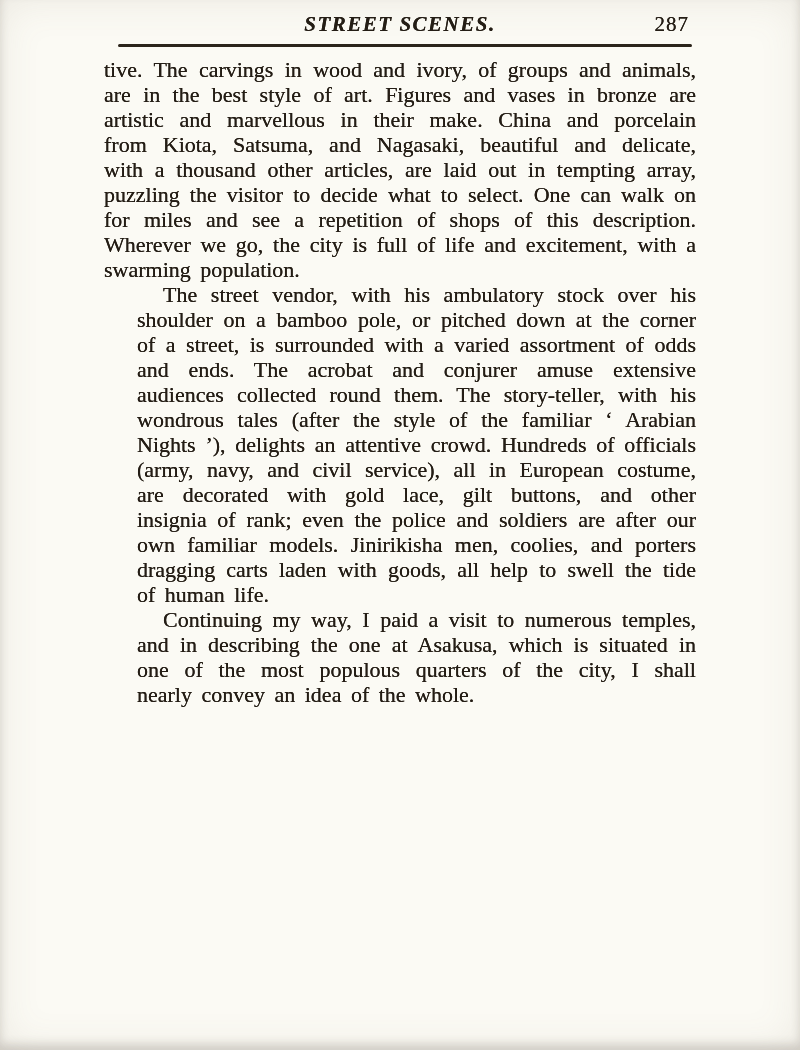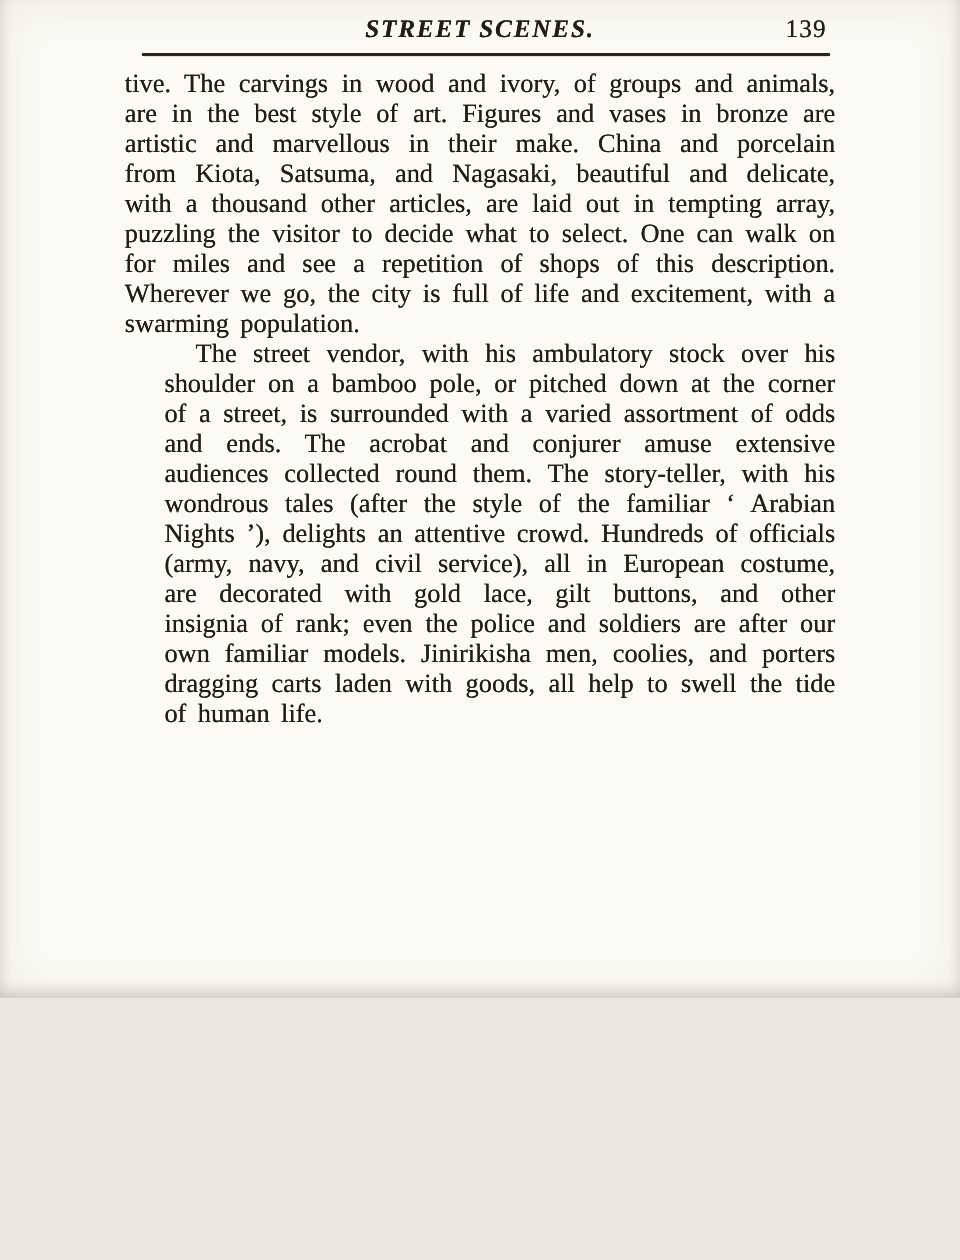--- a/index.html
+++ b/index.html
@@ -3,21 +3,21 @@
 <meta charset="utf-8">
 <style>
   html, body {
     margin: 0;
     padding: 0;
     background: #e9e7e0;
   }
   .page {
     position: relative;
     width: 800px;
-    height: 832px;
+    height: 1050px;
     margin: 0 auto;
     background: #fbfaf4;
     box-shadow: inset 0 0 40px rgba(120,110,90,0.12), inset 0 -6px 10px rgba(60,50,40,0.18);
     overflow: hidden;
     font-family: "Liberation Serif", "DejaVu Serif", serif;
     color: #241d15;
   }
   .page-header {
     position: absolute;
     top: 10px;
@@ -73,23 +73,24 @@
     margin-left: 33px;
   }
 </style>
 </head>
 <body>
 
 <div class="page">
 
   <header class="page-header">
     <span class="running-title">STREET SCENES.</span>
-    <span class="page-number">139</span>
+    <span class="page-number">287</span>
   </header>
 
   <div class="header-rule"></div>
 
   <main class="page-body">
     <p class="para">tive.  The carvings in wood and ivory, of groups and animals, are in the best style of art.  Figures and vases in bronze are artistic and marvellous in their make.  China and porcelain from Kiota, Satsuma, and Nagasaki, beautiful and delicate, with a thousand other articles, are laid out in tempting array, puzzling the visitor to decide what to select. One can walk on for miles and see a repetition of shops of this description.   Wherever we go, the city is full of life and excitement, with a swarming population.</p>
     <p class="para indented">The street vendor, with his ambulatory stock over his shoulder on a bamboo pole, or pitched down at the corner of a street, is surrounded with a varied assortment of odds and ends.   The acrobat and conjurer amuse extensive audiences collected round them.  The story-teller, with his wondrous tales (after the style of the familiar ‘ Arabian Nights ’), delights an attentive crowd.  Hundreds of officials (army, navy, and civil service), all in European costume, are decorated with gold lace, gilt buttons, and other insignia of rank; even the police and soldiers are after our own familiar models.   Jinirikisha men, coolies, and porters dragging carts laden with goods, all help to swell the tide of human life.</p>
+    <p class="para indented">Continuing my way, I paid a visit to numerous temples, and in describing the one at Asakusa, which is situated in one of the most populous quarters of the city, I shall nearly convey an idea of the whole.</p>
   </main>
 
 </div>
 
 </body></html>

